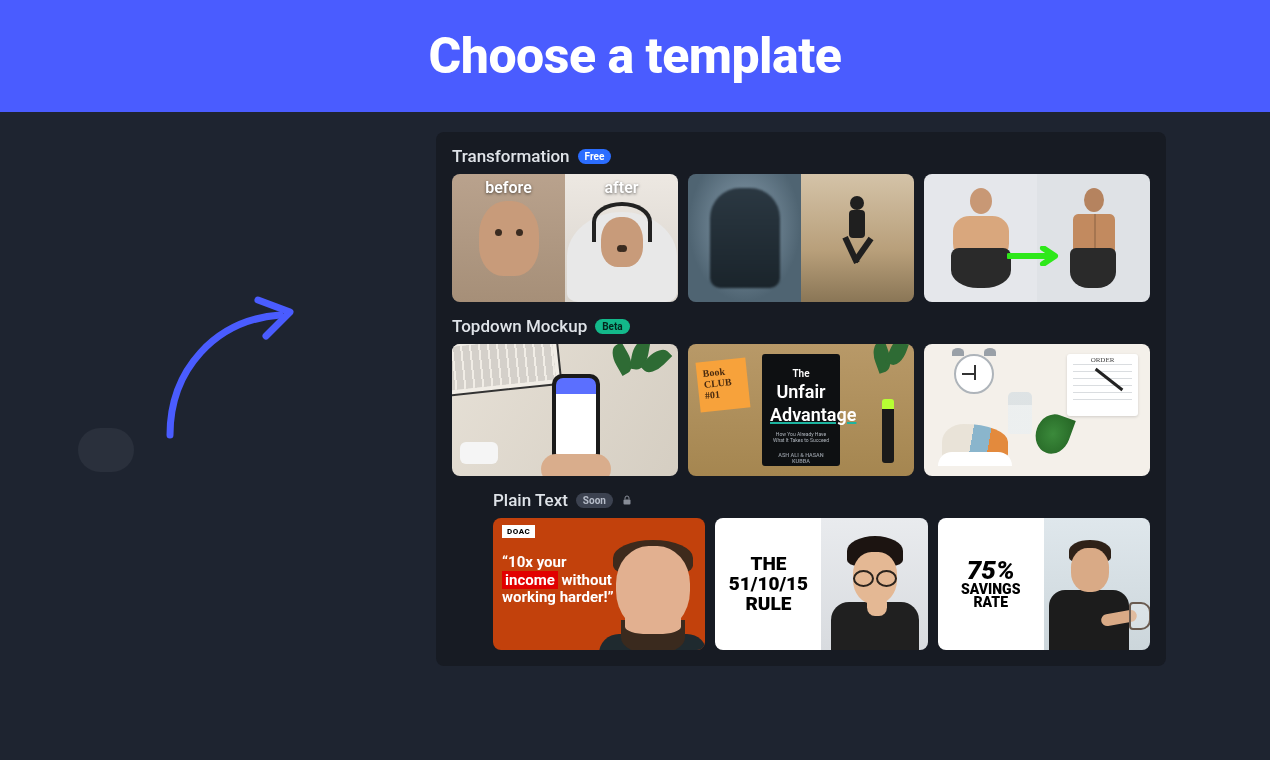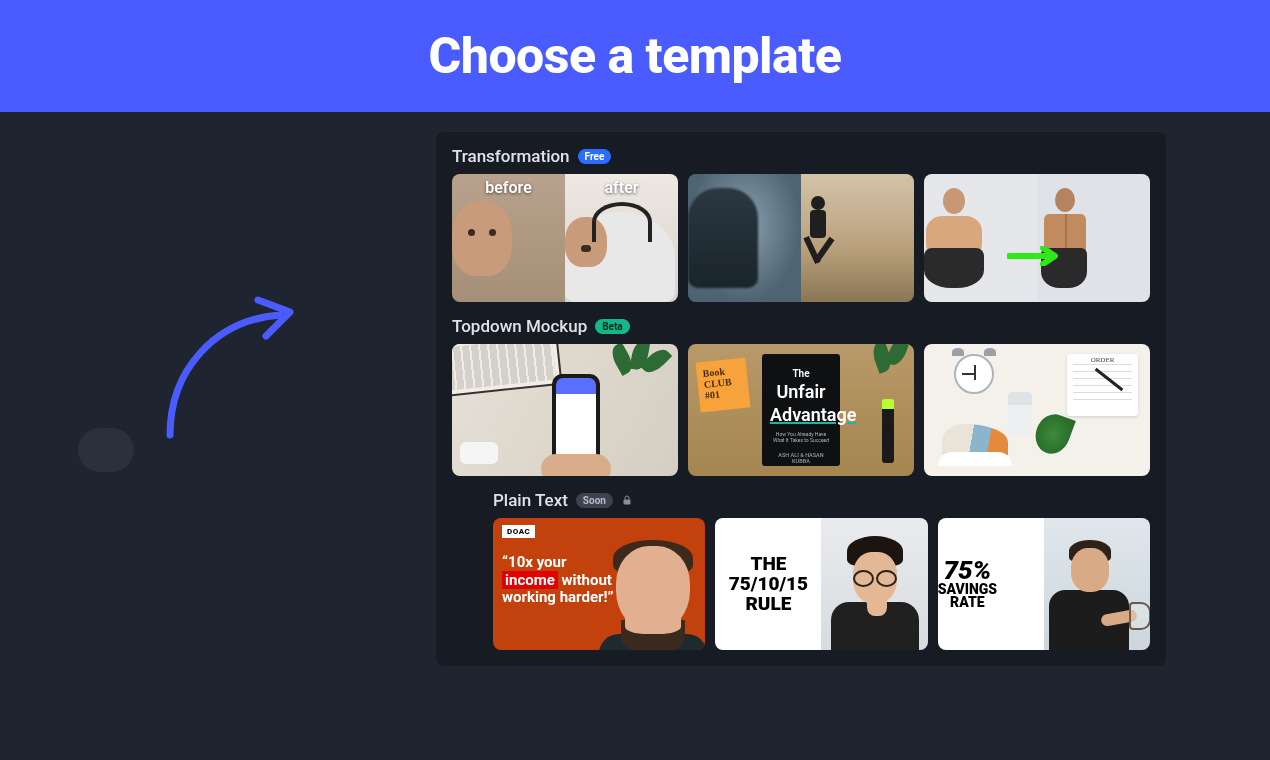--- a/index.html
+++ b/index.html
@@ -84,21 +84,21 @@
 .thumb {
   width: 227px;
   height: 128px;
   border-radius: 8px;
   overflow: hidden;
   position: relative;
   cursor: pointer;
   background: #2a2f3a;
 }
 .row-tall .thumb { height: 132px; }
-.half { position: absolute; top: 0; height: 100%; width: 50%; display:flex; align-items:center; }
+.half { position: absolute; top: 0; height: 100%; width: 50%; display:flex; align-items:center; justify-content:center; }
 .half.left { left: 0; }
 .half.right { left: 50%; }
 .half-label { position: absolute; top: 4px; width: 50%; text-align: center; color: #fff; font-weight: 600; font-size: 16px; text-shadow: 0 1px 3px rgba(0,0,0,0.6); }
 .half-label.l { left: 0; }
 .half-label.r { left: 50%; }
 
 
 .t11 .left { background: linear-gradient(#b9a28d,#a68f78); }
 .t11 .right { background: linear-gradient(#ede8e2,#d8d3cc); }
 .face { width:60px; height:75px; background:#c89b7a; border-radius: 45% 45% 40% 40%; position:relative; }
@@ -359,21 +359,21 @@
             <div class="sh"></div>
             <div class="hr"></div>
             <div class="hd"></div>
             <div class="brd"></div>
           </div>
       </div>
       <div class="thumb t32">
         <div class="half left">
           <div class="rule-txt">
             <div>THE</div>
-            <div>75/10/15</div>
+            <div>51/10/15</div>
             <div>RULE</div>
           </div>
         </div>
         <div class="half right">
           <div class="guy">
               <div class="sh"></div>
               <div class="hr"></div>
               <div class="fc"></div>
               <div class="gl"></div>
               <div class="hnd"></div>

